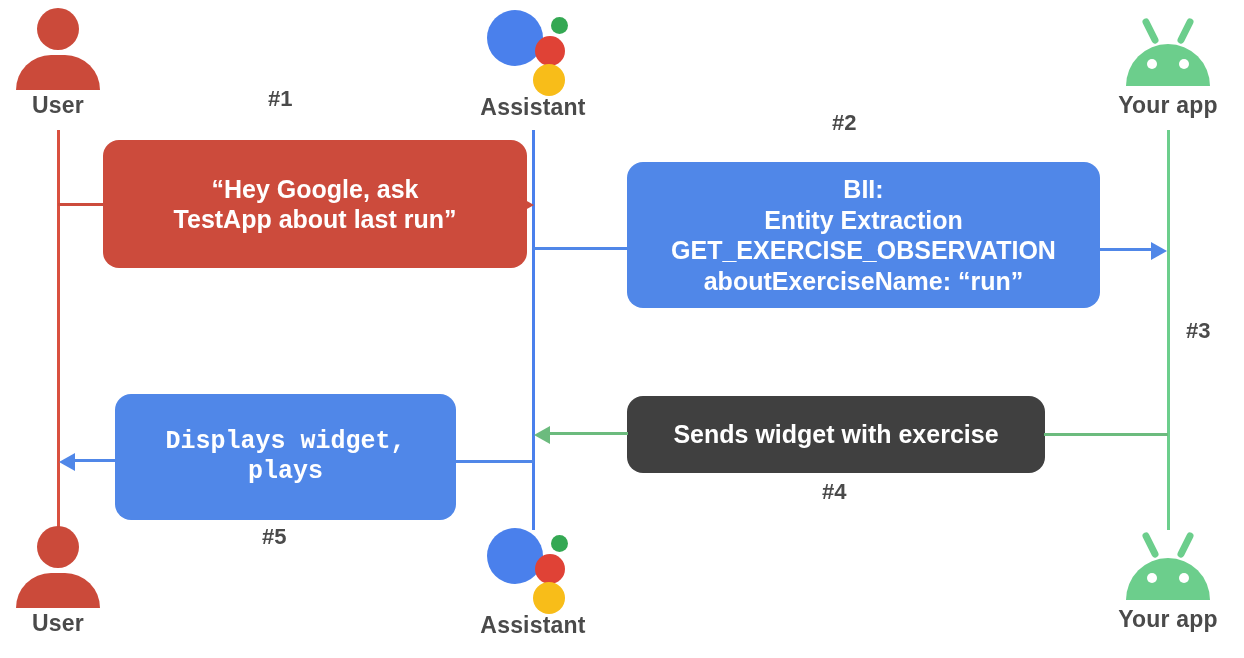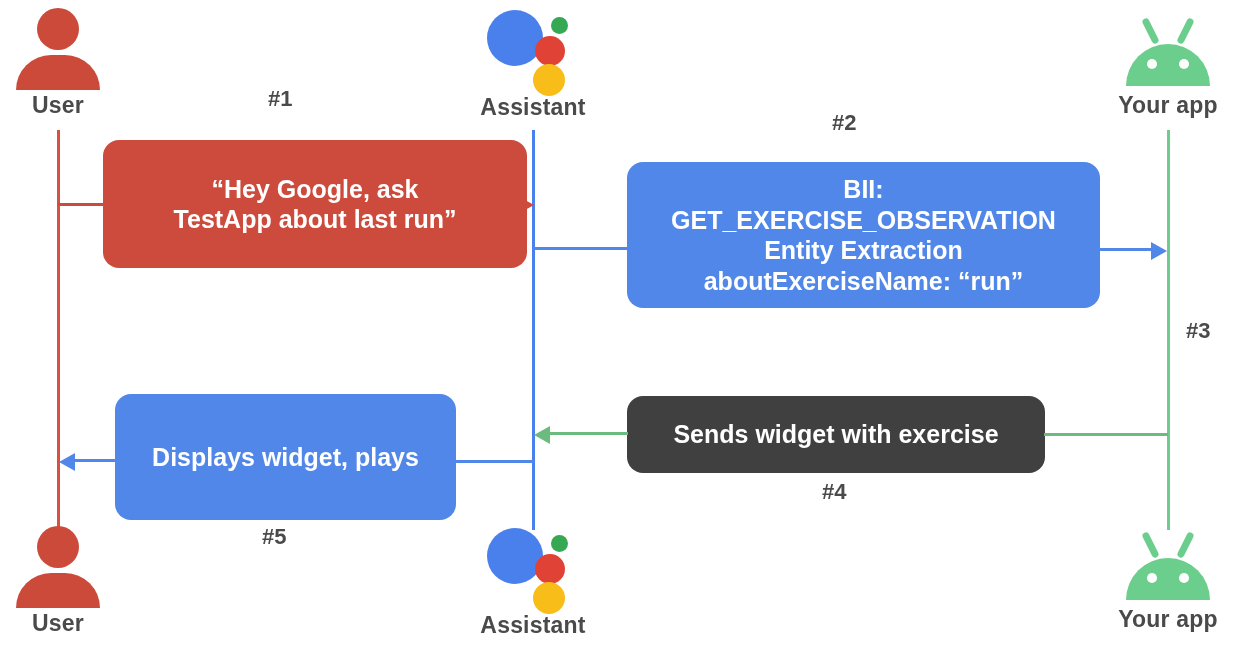--- a/index.html
+++ b/index.html
@@ -209,22 +209,22 @@
     <div class="arrowhead right red" style="left:48px; top:0;"></div>
   </div>
 
   <div class="step" style="left:832px; top:110px;">#2</div>
 
   <div class="conn-line blue" style="left:533px; top:247px; width:95px;"></div>
 
   <div class="msgbox blue" style="left:627px; top:162px; width:473px; height:146px; font-size:25px;">
     <div>
       <div>BII:</div>
+      <div>Entity Extraction</div>
       <div>GET_EXERCISE_OBSERVATION</div>
-      <div>Entity Extraction</div>
       <div>aboutExerciseName: “run”</div>
     </div>
   </div>
 
   <div class="conn" style="left:1100px; top:242px;">
     <div class="conn-line blue" style="left:0; top:6px; width:53px;"></div>
     <div class="arrowhead right blue" style="left:51px; top:0;"></div>
   </div>
   <div class="step" style="left:1186px; top:318px;">#3</div>
 
@@ -236,21 +236,21 @@
 
   <div class="conn-line green" style="left:1044px; top:433px; width:124px;"></div>
 
   <div class="conn" style="left:534px; top:426px;">
     <div class="conn-line green" style="left:14px; top:6px; width:80px;"></div>
     <div class="arrowhead left green" style="left:0; top:0;"></div>
   </div>
 
   <div class="step" style="left:822px; top:479px;">#4</div>
 
-  <div class="msgbox blue" style="left:115px; top:394px; width:341px; height:126px; font-size:25px;">
+  <div class="msgbox blue" style="left:115px; top:394px; width:341px; height:126px; font-size:25px;font-family:Liberation Mono, monospace;">
     <div>
       <div>Displays widget, plays</div>
     </div>
   </div>
 
   <div class="conn-line blue" style="left:456px; top:460px; width:78px;"></div>
 
   <div class="conn" style="left:59px; top:453px;">
     <div class="conn-line blue" style="left:14px; top:6px; width:45px;"></div>
     <div class="arrowhead left blue" style="left:0; top:0;"></div>

